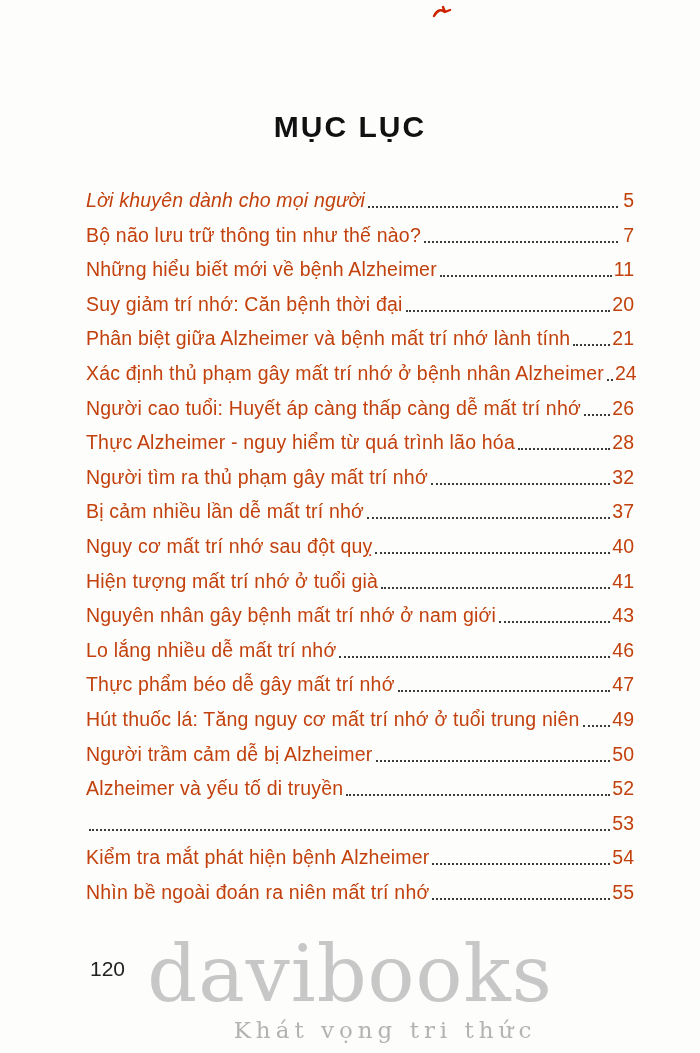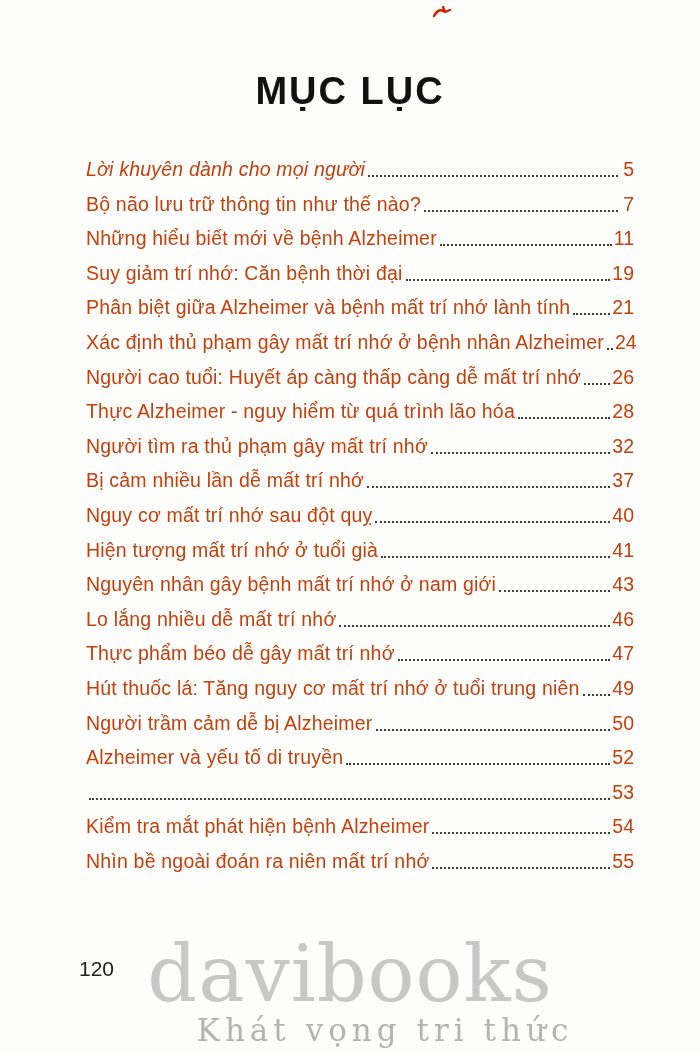--- a/index.html
+++ b/index.html
@@ -21,24 +21,25 @@
   .red-mark {
     position: absolute;
     top: 4px;
     left: 432px;
     width: 22px;
     height: 16px;
   }
   .title {
     padding-top: 70px;
     text-align: center;
-    font-size: 38px;
+    font-size: 30px;
     font-weight: bold;
     letter-spacing: 2px;
     color: #111;
+    margin-top: 40px;
   }
   .toc {
     margin: 46px 66px 0 86px;
   }
   .toc-row {
     display: flex;
     align-items: flex-end;
     font-size: 19.5px;
     line-height: 21px;
     height: 21px;
@@ -58,21 +59,21 @@
     margin: 0 2px 3px 3px;
     border-bottom: 2.6px dotted #3c3c3c;
   }
   .toc-page {
     white-space: nowrap;
     min-width: 14px;
     text-align: right;
   }
   .footer-pageno {
     position: absolute;
-    left: 79px;
+    left: 90px;
     bottom: 72px;
     font-size: 21px;
     color: #222;
   }
   .watermark {
     position: absolute;
     left: 0;
     right: 0;
     bottom: 6px;
     text-align: center;
@@ -81,21 +82,21 @@
   }
   .watermark-brand {
     font-family: "DejaVu Serif", serif;
     font-size: 78px;
     line-height: 78px;
     color: #c7c7c7;
     letter-spacing: 1px;
   }
   .watermark-tagline {
     font-family: "DejaVu Serif", serif;
-    font-size: 31px;
+    font-size: 23px;
     line-height: 34px;
     color: #b3b3b3;
     letter-spacing: 5px;
     margin-left: 70px;
   }
 </style>
 </head>
 <body>
 
 <div class="page">
@@ -121,21 +122,21 @@
 
   <div class="toc-row">
     <span class="toc-label">Những hiểu biết mới về bệnh Alzheimer</span>
     <span class="toc-leader"></span>
     <span class="toc-page">11</span>
   </div>
 
   <div class="toc-row">
     <span class="toc-label">Suy giảm trí nhớ: Căn bệnh thời đại</span>
     <span class="toc-leader"></span>
-    <span class="toc-page">19</span>
+    <span class="toc-page">20</span>
   </div>
 
   <div class="toc-row">
     <span class="toc-label">Phân biệt giữa Alzheimer và bệnh mất trí nhớ lành tính</span>
     <span class="toc-leader"></span>
     <span class="toc-page">21</span>
   </div>
 
   <div class="toc-row">
     <span class="toc-label">Xác định thủ phạm gây mất trí nhớ ở bệnh nhân Alzheimer</span>

